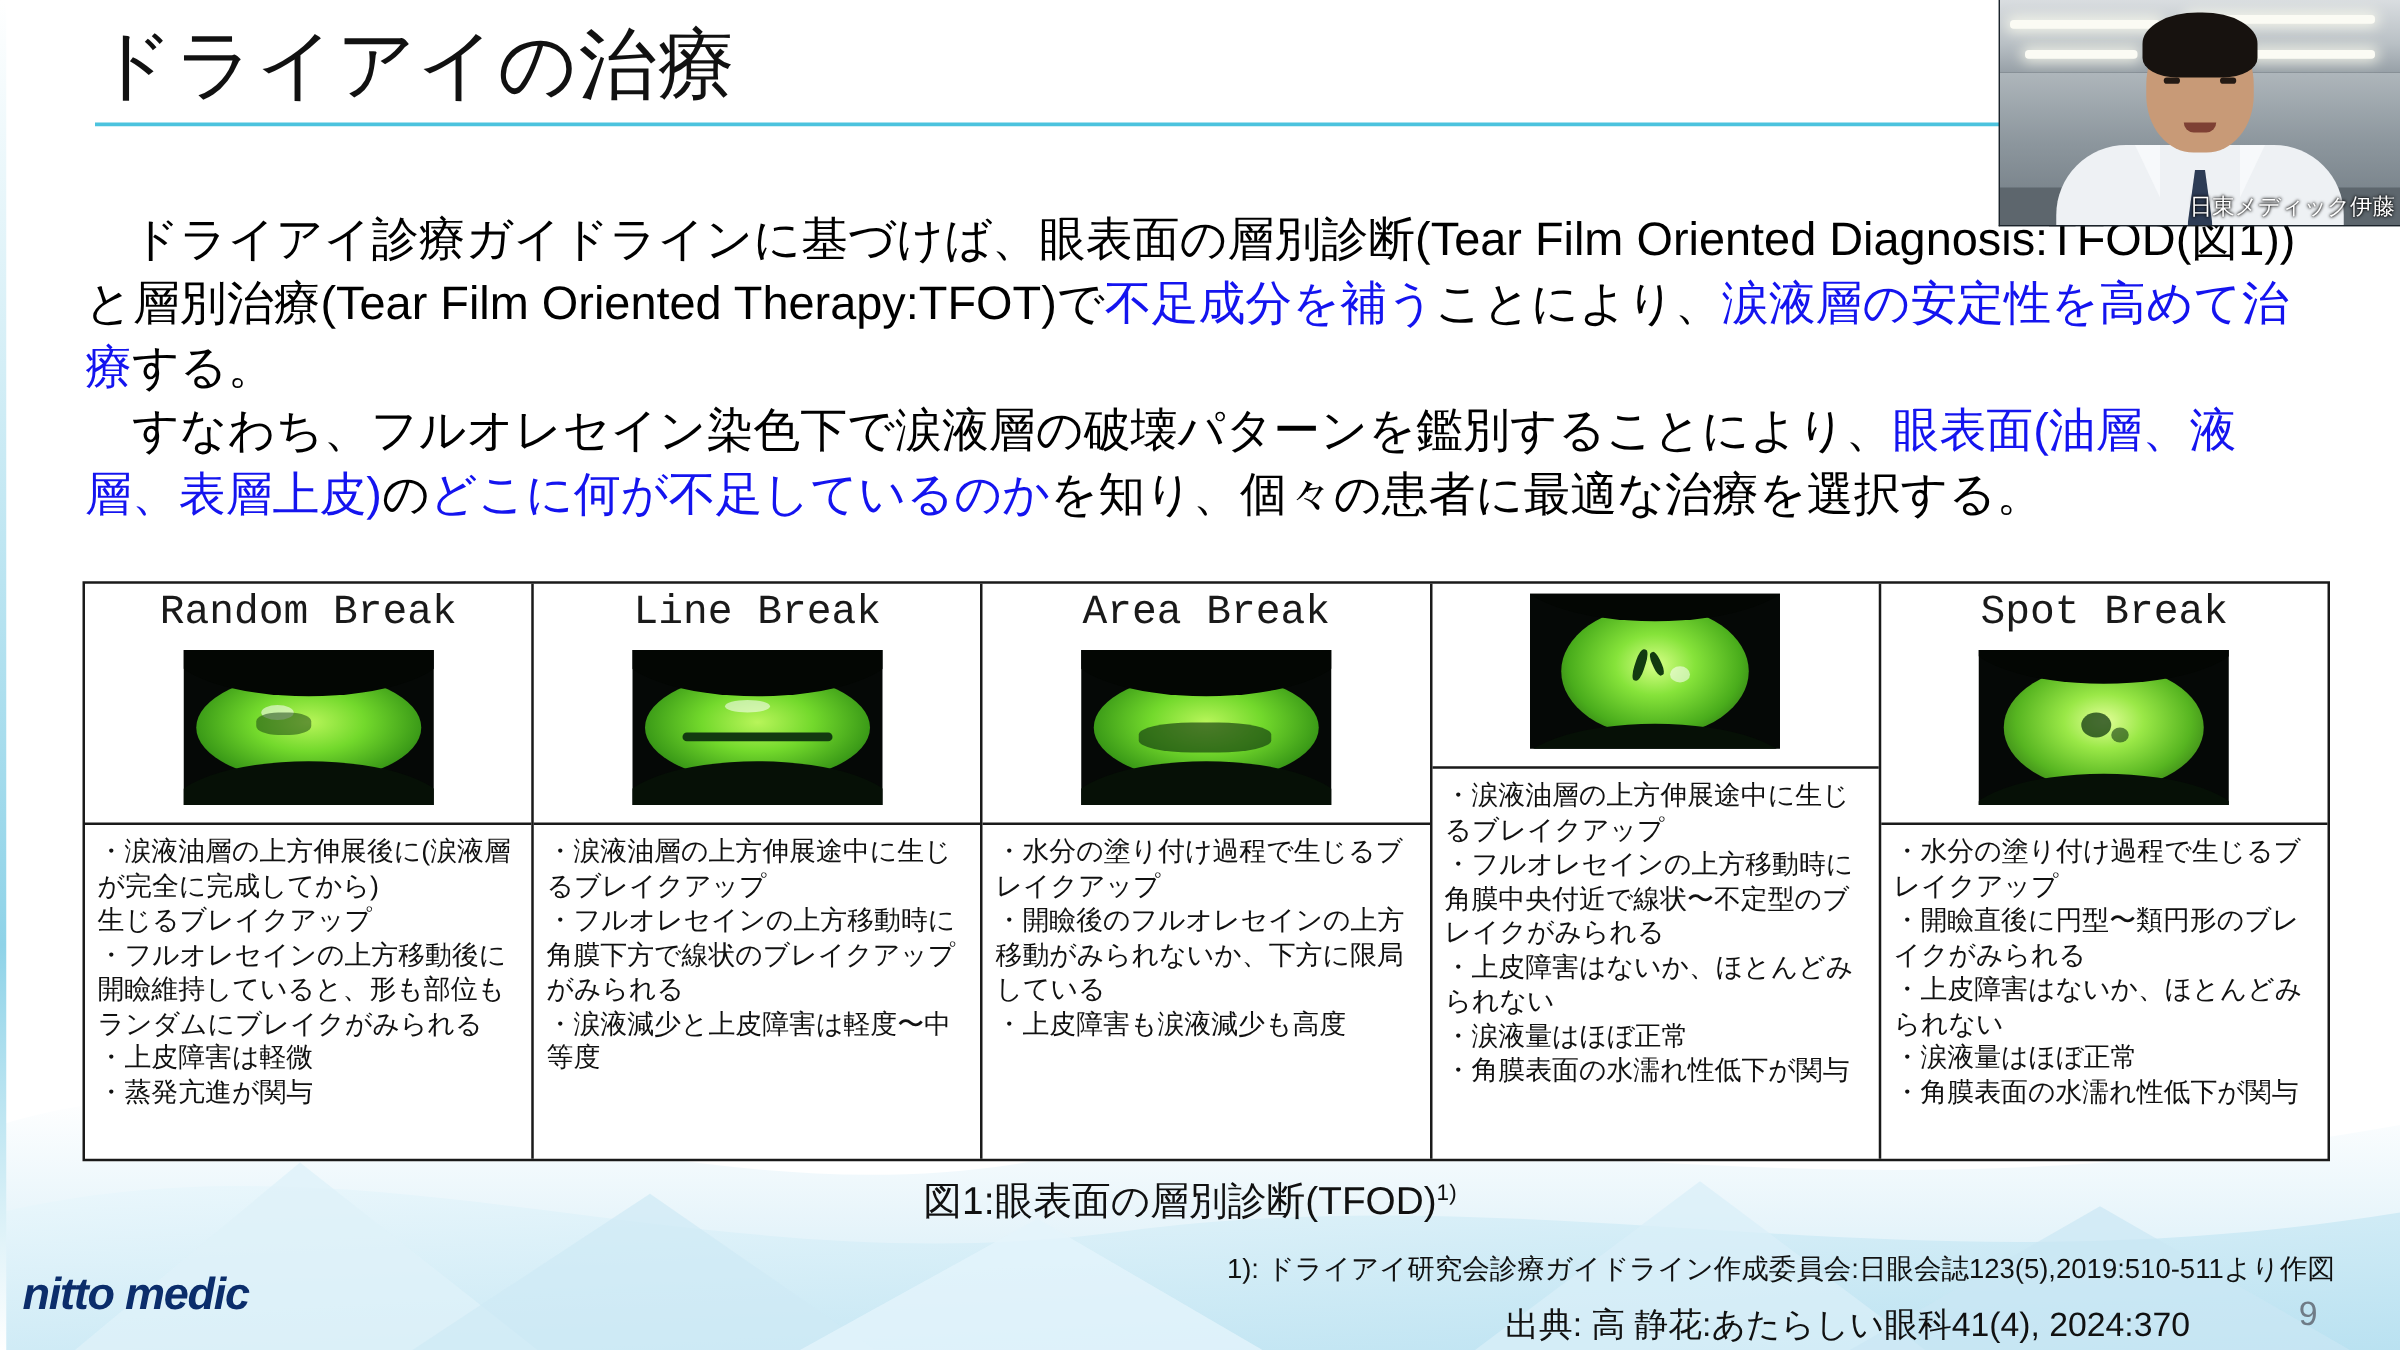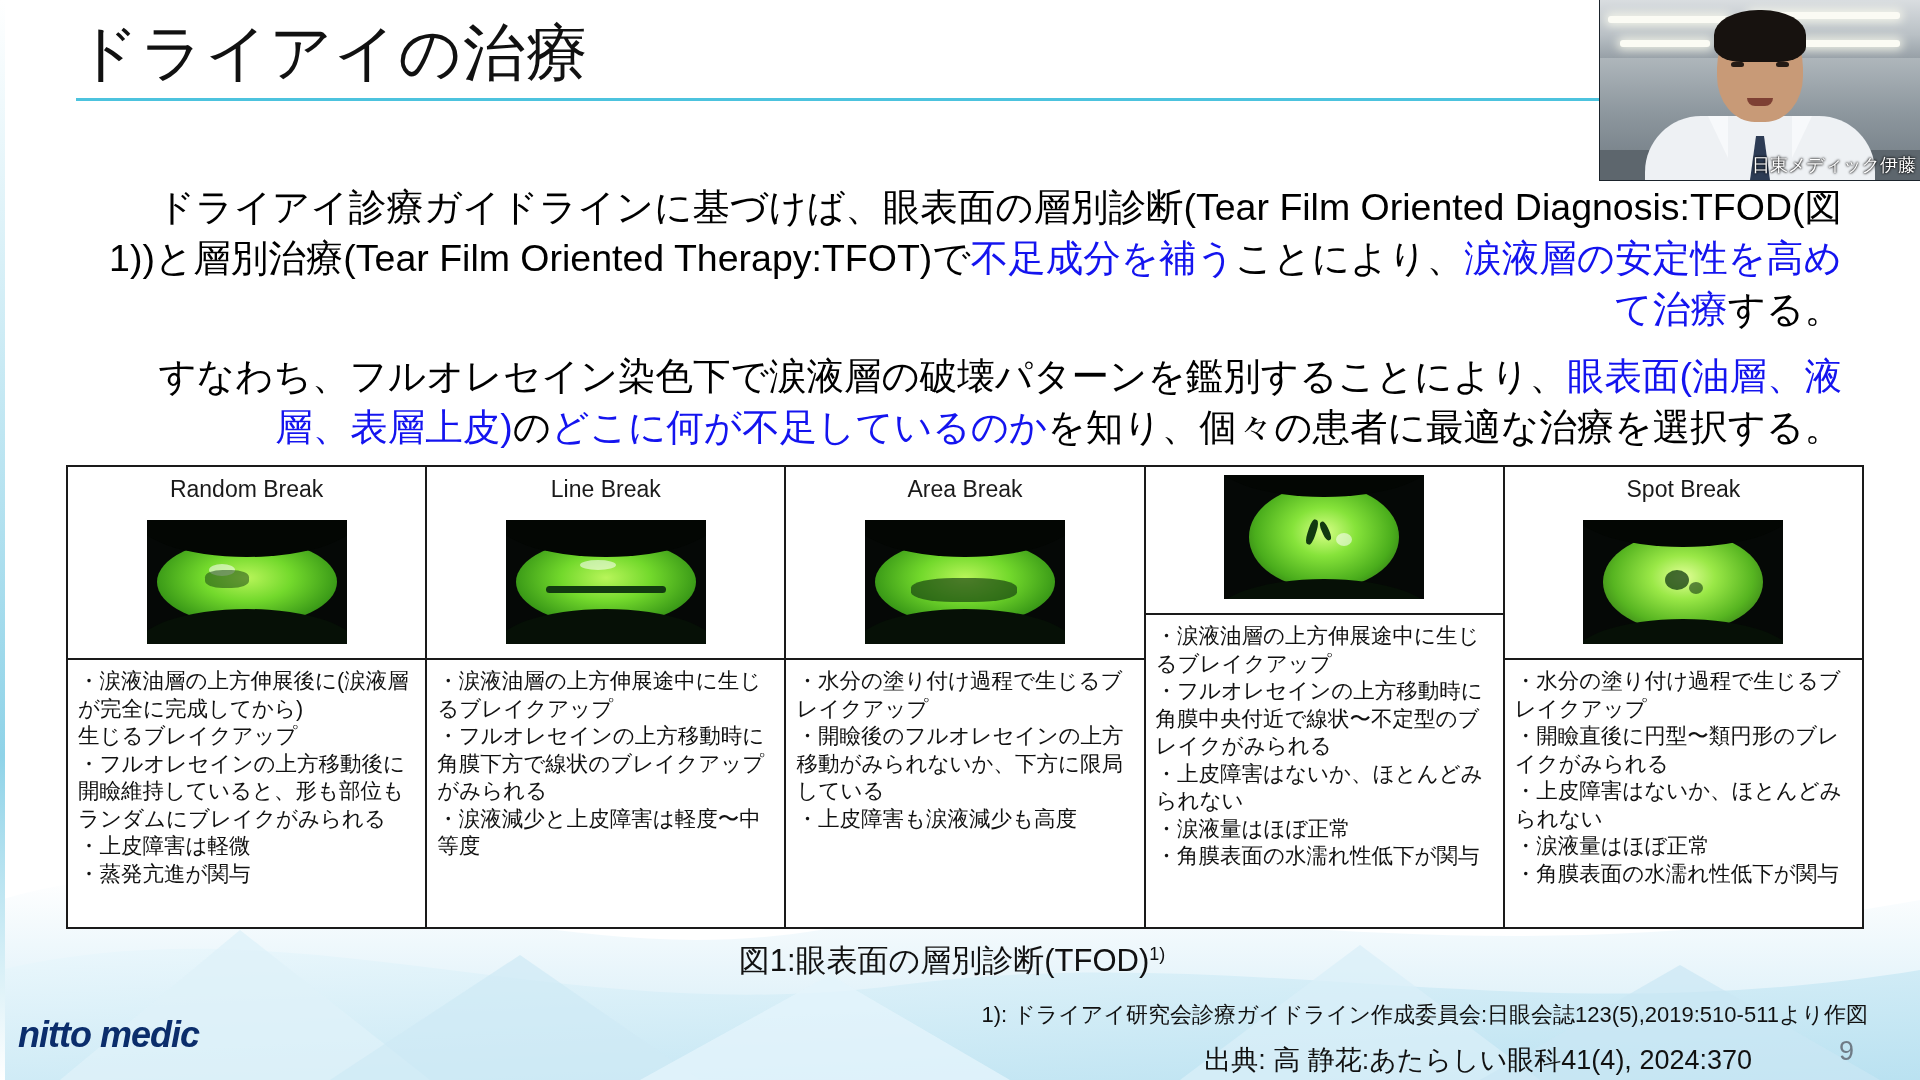--- a/index.html
+++ b/index.html
@@ -22,36 +22,36 @@
     font-size:62px;line-height:78px;color:#111111;font-weight:400;
     letter-spacing:1px;white-space:nowrap;
   }
   #title-rule{margin-top:6px;height:3px;background:#4cc3de;width:1785px;}
   
   #body-text{
     position:absolute;left:68px;top:166px;width:1790px;
     font-size:37.5px;line-height:51px;color:#000000;
     letter-spacing:0px;
   }
-  #body-text p{margin:16px;text-align:right;}
+  #body-text p{margin:0;}
   .blue{color:#1414ef;}
   
   #tfod-table{
     position:absolute;left:66px;top:465px;width:1794px;height:460px;
     border:2px solid #1a1a1a;border-collapse:collapse;background:#ffffff;
     display:flex;
   }
   .tcol{
     flex:1 1 0;border-right:2px solid #1a1a1a;display:flex;flex-direction:column;
     min-width:0;
   }
   .tcol:last-child{border-right:none;}
   .tcol-head{
     height:45px;display:flex;align-items:center;justify-content:center;
-    font-size:23px;color:#1a1a1a;
+    font-size:33px;color:#1a1a1a;font-family:Liberation Mono, monospace;
   }
   .tcol-img{
     height:140px;display:flex;align-items:center;justify-content:center;
     padding-bottom:6px;
   }
   .eyeimg{
     width:200px;height:124px;background:#050806;position:relative;overflow:hidden;
   }
   .eyeimg .sclera{
     position:absolute;left:50%;top:50%;transform:translate(-50%,-50%);

